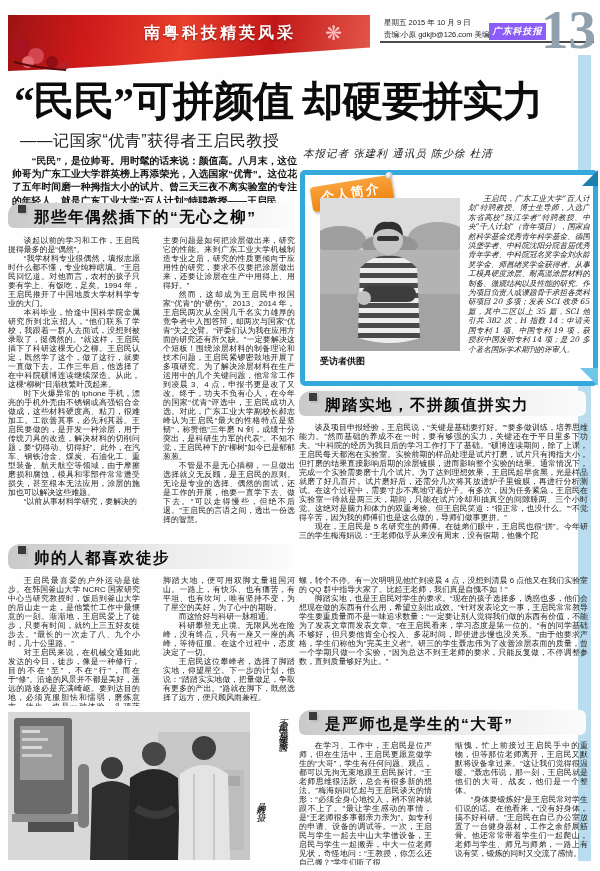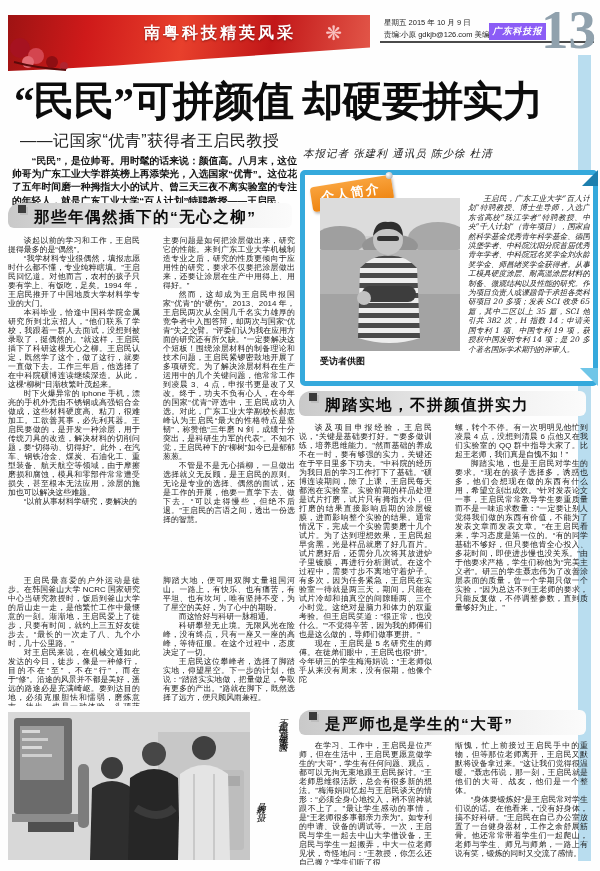--- a/index.html
+++ b/index.html
@@ -58,21 +58,21 @@
     text-align:justify;overflow:hidden;}
   .sec-body .col{flex:1;overflow:hidden;}
   .sec-body p{margin:0;text-indent:2em;}
   .col.cont p:first-child{text-indent:0;}
 
   .s1h{left:8px;top:203px;width:284px;text-align:right;}
   .s1b{left:8px;top:236px;width:287px;height:302px;}
   .s3h{left:8px;top:544px;width:284px;}
   .s3b{left:8px;top:576px;width:287px;height:130px;}
   .s2h{left:299px;top:391px;width:287px;}
-  .s2b{left:299px;top:423px;width:289px;height:282px;}
+  .s2b{left:299px;top:423px;width:289px;height:282px;flex-direction:column;}
   .s4h{left:299px;top:710px;width:287px;}
   .s4b{left:299px;top:741px;width:289px;height:124px;}
 
   
   .lab-photo{position:absolute;left:8px;top:712px;width:242px;height:148px;background:#d6d6d6;overflow:hidden;}
   .v-caption{position:absolute;writing-mode:vertical-rl;font-size:9px;color:#111;
     font-family:"DejaVu Serif","Liberation Serif",serif;font-style:italic;letter-spacing:2px;}
   .v-cap-main{left:276px;top:712px;height:150px;}
   .v-cap-credit{left:254px;top:795px;height:70px;}
 </style>
@@ -168,20 +168,24 @@
     <div class="col">
         <p>谈及项目申报经验，王启民说，“关键是基础要打好。”“要多做训练，培养思维能力。”然而基础的养成不在一时，要有够强的实力，关键还在于平日里多下功夫。“中科院的经历为我日后的学习工作打下了基础。”硕博连读期间，除了上课，王启民每天都泡在实验室。实验前期的样品处理是试片打磨，试片只有拇指大小，但打磨的结果直接影响后期的涂层镀膜，进而影响整个实验的结果。通常情况下，完成一个实验需要磨十几个试片。为了达到理想效果，王启民起早贪黑，光是样品就磨了好几百片。试片磨好后，还需分几次将其放进炉子里镀膜，再进行分析测试。在这个过程中，需要寸步不离地守着炉子。有多次，因为任务紧急，王启民在实验室一待就是两三天，期间，只能在试片冷却和抽真空的间隙睡两、三个小时觉。这绝对是脑力和体力的双重考验。但王启民笑道：“很正常，也没什么。”“不觉得辛苦，因为我的师傅们也是这么做的，导师们做事更拼。”</p>
         <p>现在，王启民是 5 名研究生的师傅。在徒弟们眼中，王启民也很“拼”。今年研三的学生梅海娟说：“王老师似乎从来没有周末，没有假期，他像个陀</p>
       </div>
     <div class="col cont">
         <p>螺，转个不停。有一次明明见他忙到凌晨 4 点，没想到清晨 6 点他又在我们实验室的 QQ 群中指导大家了。比起王老师，我们真是自愧不如！”</p>
         <p>脚踏实地，也是王启民对学生的要求。“现在的孩子选择多，诱惑也多，他们会想现在做的东西有什么用，希望立刻出成效。”针对发表论文一事，王启民常常教导学生要重质量而不是一味追求数量：“一定要让别人觉得我们做的东西有价值，不能为了发表文章而发表文章。”在王启民看来，学习态度是第一位的。“有的同学基础不够好，但只要他肯全心投入、多花时间，即使进步慢也没关系。”由于他要求严格，学生们称他为“完美主义者”。研三的学生聂志伟为了改善涂层表面的质量，曾一个学期只做一个实验，“因为总达不到王老师的要求，只能反复做，不停调整参数，直到质量够好为止。”</p>
       </div>
   </div>
 
+  <div class="sec-head s3h">
+    <span class="bullet"></span>
+    <span class="t">帅的人都喜欢徒步</span>
+  </div>
   <div class="sec-body s3b">
     <div class="col">
         <p>王启民最喜爱的户外运动是徒步。在韩国釜山大学 NCRC 国家研究中心当研究教授时，饭后到釜山大学的后山走一走，是他繁忙工作中最惬意的一刻。渐渐地，王启民爱上了徒步，只要有时间，就约上三五好友徒步去。“最长的一次走了八、九个小时，几十公里路。”</p>
         <p>对王启民来说，在机械交通如此发达的今日，徒步，像是一种修行，目的不在“至”，不在“行”，而在于“修”。沿途的风景并不都是美好，遥远的路途必是充满崎岖。要到达目的地，必须克服胆怯和懦弱，磨炼意志。徒步，也是一种体验，头顶蓝天，便可与大自然亲密接触；</p>
       </div>
     <div class="col cont">
         <p>脚踏大地，便可用双脚丈量祖国河山。一路上，有快乐、也有痛苦，有平坦、也有坎坷，唯有坚持不变，为了星空的美好，为了心中的期盼。</p>
         <p>而这恰好与科研一脉相通。</p>
         <p>科研攀登无止境。无限风光在险峰，没有终点，只有一座又一座的高峰，等待征服。在这个过程中，态度决定了一切。</p>
         <p>王启民这位攀峰者，选择了脚踏实地，仰望星空。下一步的计划，他说：“踏踏实实地做，把量做足，争取有更多的产出。”路就在脚下，既然选择了远方，便只顾风雨兼程。</p>

